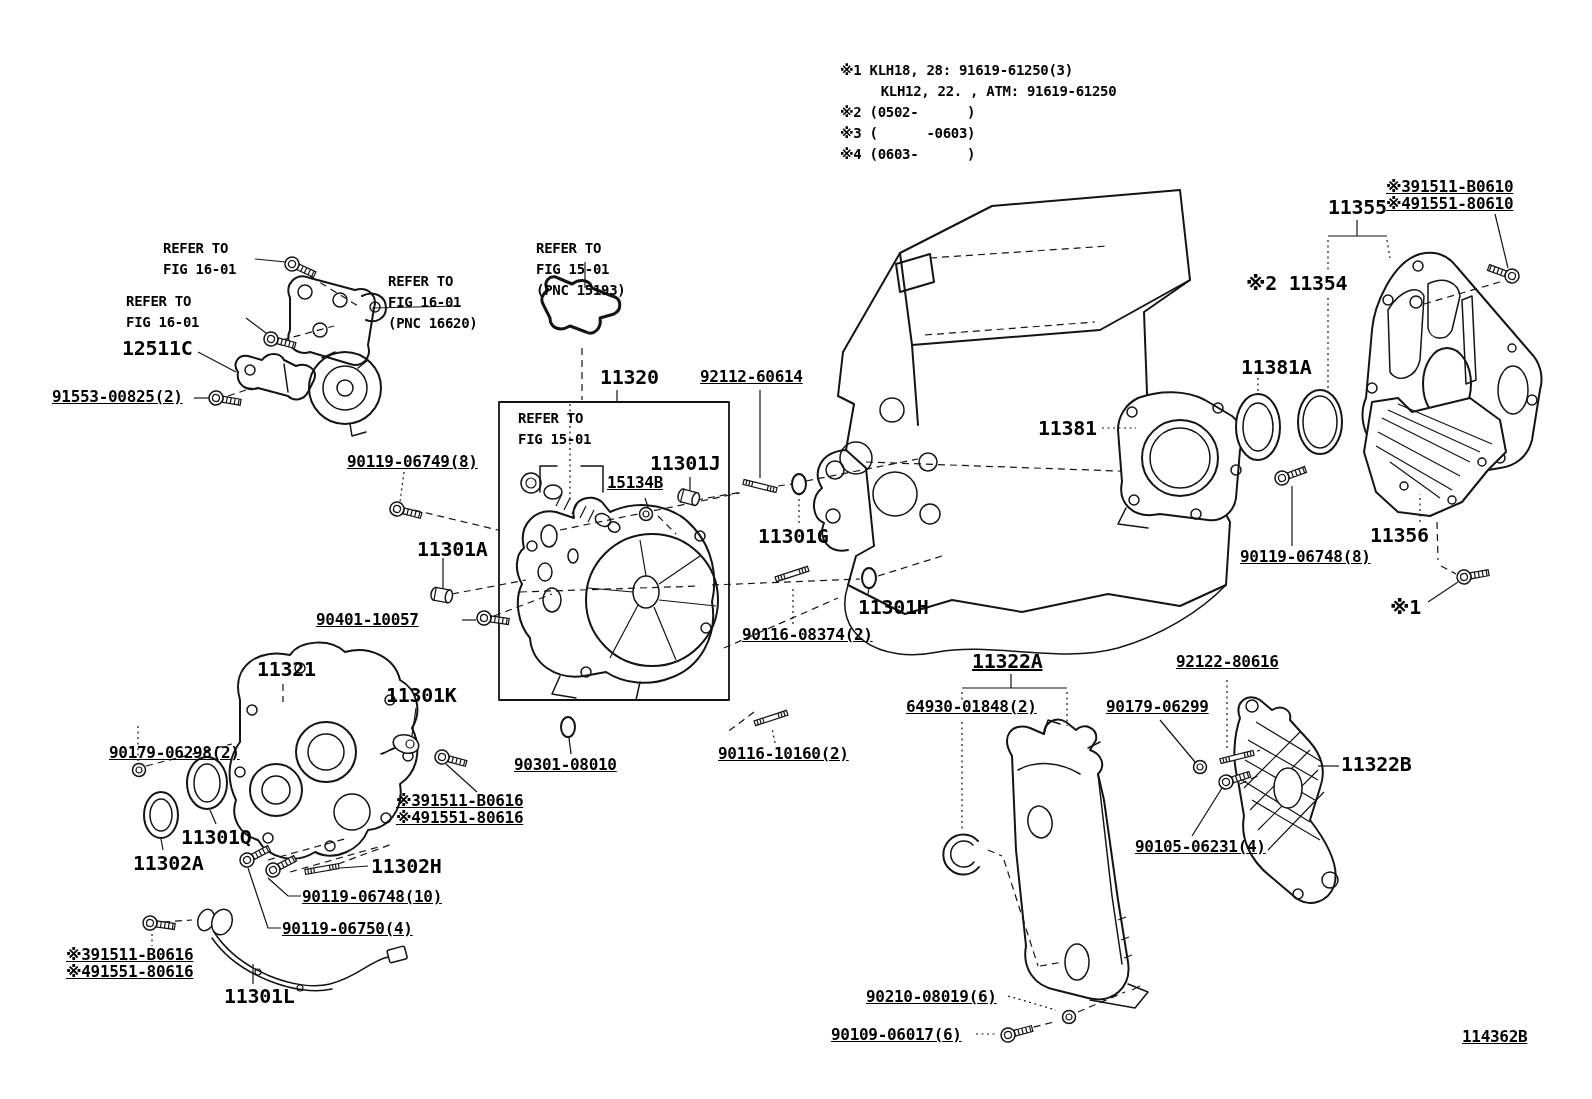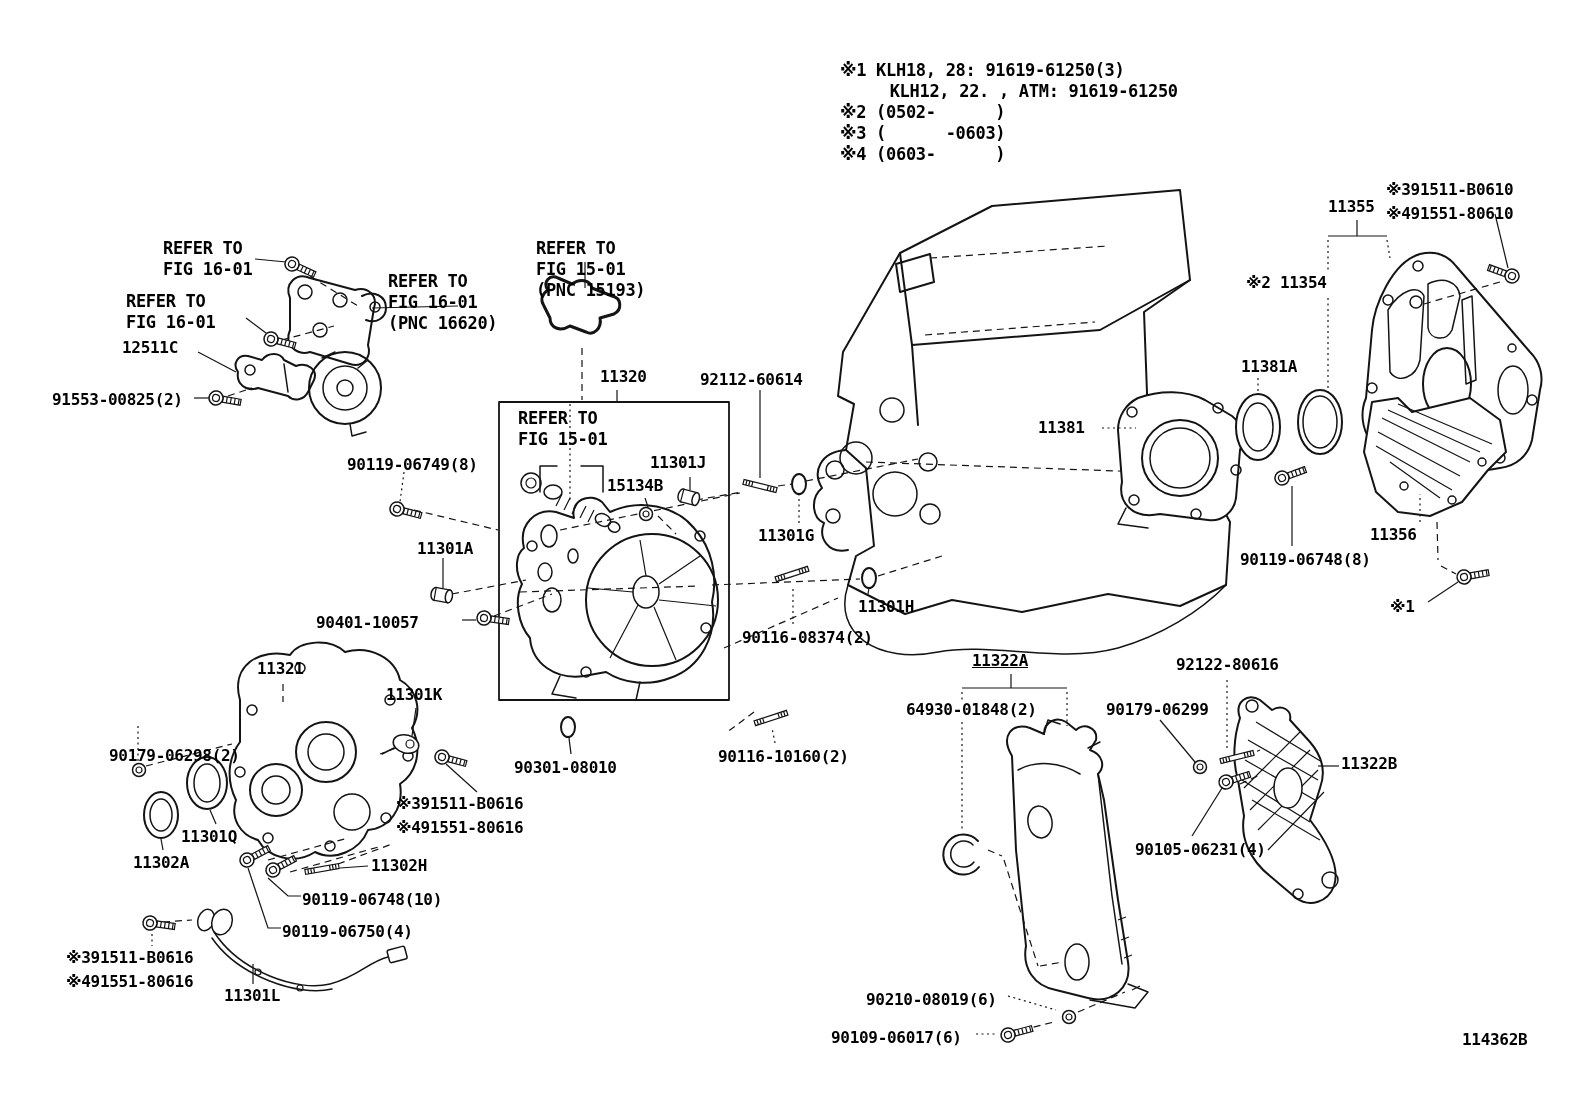--- a/index.html
+++ b/index.html
@@ -1,23 +1,23 @@
 <!DOCTYPE html>
 <html><head>
 <meta charset="utf-8">
 <style>
   html,body{margin:0;padding:0;background:#fff;}
   #stage{position:relative;width:1592px;height:1099px;background:#fff;overflow:hidden;
          font-family:"DejaVu Sans Mono","DejaVu Sans",monospace;}
   #art{position:absolute;left:0;top:0;}
   #labels{position:absolute;left:0;top:0;width:100%;height:100%;}
   .label{position:absolute;white-space:pre;font-weight:bold;color:#000;letter-spacing:-0.3px;}
-  .md{font-size:16px;line-height:24px;}
-  .lg{font-size:16px;line-height:22px;}
-  .ref{font-size:17px;line-height:21px;}
+  .md{font-size:16px;line-height:17px;text-decoration:underline;}
+  .lg{font-size:20px;line-height:22px;}
+  .ref{font-size:14px;line-height:21px;}
   
   .s2{stroke:#141414;stroke-width:2;fill:none;stroke-linejoin:round;stroke-linecap:round;}
   .s15{stroke:#141414;stroke-width:1.5;fill:none;stroke-linejoin:round;stroke-linecap:round;}
   .thin{stroke:#141414;stroke-width:1.2;fill:none;}
   .dash{stroke-dasharray:7,5;}
   .dot{stroke-dasharray:2,3.5;}
   .wfill{fill:#fff;}
 </style>
 </head>
 <body>

